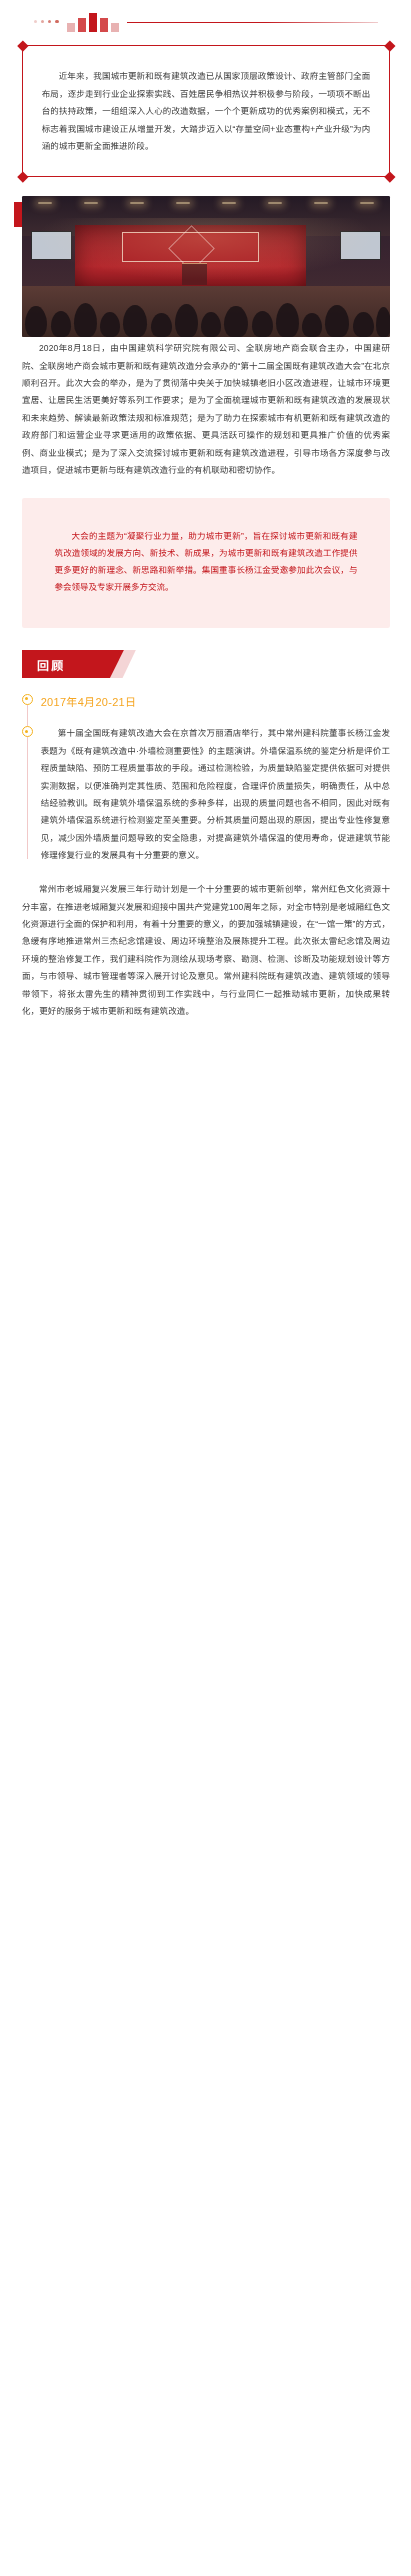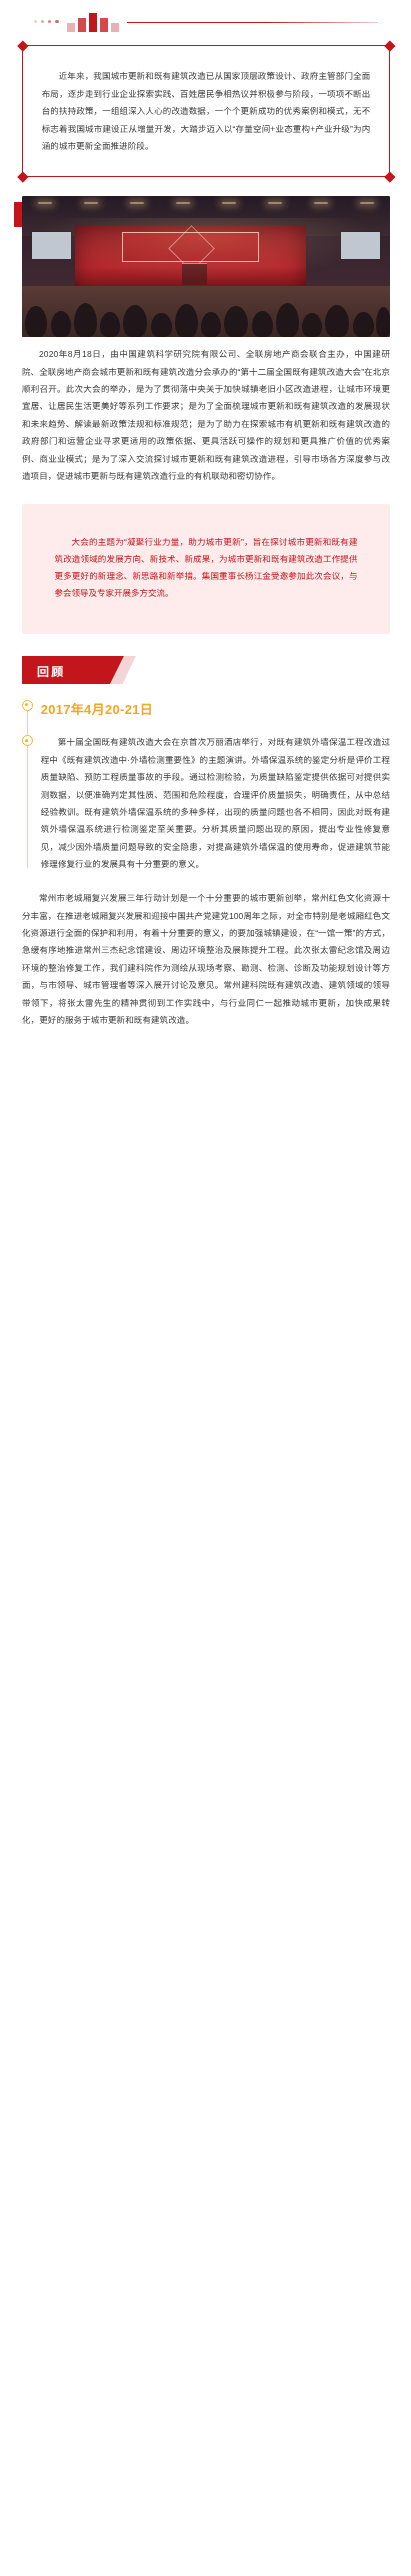--- a/index.html
+++ b/index.html
@@ -251,22 +251,22 @@
     border: 1.6px solid #f5b21f;
     background: #ffffff;
   }
   .tl-item .marker:after {
     content:"";
     position:absolute; left:2.2px; top:2.2px;
     width:3.3px; height:3.3px; border-radius:50%;
     background:#f5b21f;
   }
   .tl-date {
-    font-size: 13px;
-    font-weight: bold;
+    font-size: 11px;
+    font-weight: normal;
     color: #f5a623;
     margin: 0 0 5.5px 0;
     letter-spacing: 0.3px;
   }
   .tl-item p.body { text-indent: 2em; }
 
   
   .tail {
     margin: 10px 22px 0 22px;
   }
@@ -337,21 +337,21 @@
         <i style="left:230px;width:21px; height:26px;"></i>
         <i style="left:254px;width:23px; height:34px;"></i>
         <i style="left:280px;width:20px; height:24px;"></i>
         <i style="left:303px;width:24px; height:32px;"></i>
         <i style="left:331px;width:21px; height:25px;"></i>
         <i style="left:354px;width:15.4px; height:30px;"></i>
       </div>
     </div>
   </div>
 
-  <div class="tail" style="margin-top:9px;">
+  <div class="tail" style="margin-top:3px;">
     <p class="body">2020年8月18日，由中国建筑科学研究院有限公司、全联房地产商会联合主办，中国建研院、全联房地产商会城市更新和既有建筑改造分会承办的“第十二届全国既有建筑改造大会”在北京顺利召开。此次大会的举办，是为了贯彻落中央关于加快城镇老旧小区改造进程，让城市环境更宜居、让居民生活更美好等系列工作要求；是为了全面梳理城市更新和既有建筑改造的发展现状和未来趋势、解读最新政策法规和标准规范；是为了助力在探索城市有机更新和既有建筑改造的政府部门和运营企业寻求更适用的政策依据、更具活跃可操作的规划和更具推广价值的优秀案例、商业业模式；是为了深入交流探讨城市更新和既有建筑改造进程，引导市场各方深度参与改造项目，促进城市更新与既有建筑改造行业的有机联动和密切协作。</p>
   </div>
 
   <div class="quote-box">
     <p>大会的主题为“凝聚行业力量，助力城市更新”，旨在探讨城市更新和既有建筑改造领域的发展方向、新技术、新成果，为城市更新和既有建筑改造工作提供更多更好的新理念、新思路和新举措。集国重事长杨江金受邀参加此次会议，与参会领导及专家开展多方交流。</p>
   </div>
 
   <div class="sec-head">
     <div class="bg2"></div>
     <div class="bg"></div>
@@ -360,21 +360,21 @@
 
   <div class="timeline">
 
     <div class="tl-item">
       <span class="marker"></span>
       <p class="tl-date">2017年4月20-21日</p>
     </div>
 
     <div class="tl-item">
       <span class="marker"></span>
-      <p class="body">第十届全国既有建筑改造大会在京首次万丽酒店举行，对既有建筑外墙保温工程改造过程中《既有建筑改造中·外墙检测重要性》的主题演讲。外墙保温系统的鉴定分析是评价工程质量缺陷、预防工程质量事故的手段。通过检测检验，为质量缺陷鉴定提供依据可对提供实测数据，以便准确判定其性质、范围和危险程度，合理评价质量损失，明确责任，从中总结经验教训。既有建筑外墙保温系统的多种多样，出现的质量问题也各不相同，因此对既有建筑外墙保温系统进行检测鉴定至关重要。分析其质量问题出现的原因，提出专业性修复意见，减少因外墙质量问题导致的安全隐患，对提高建筑外墙保温的使用寿命，促进建筑节能修理修复行业的发展具有十分重要的意义。</p>
+      <p class="body">第十届全国既有建筑改造大会在京首次万丽酒店举行，其中常州建科院董事长杨江金发表题为《既有建筑改造中·外墙检测重要性》的主题演讲。外墙保温系统的鉴定分析是评价工程质量缺陷、预防工程质量事故的手段。通过检测检验，为质量缺陷鉴定提供依据可对提供实测数据，以便准确判定其性质、范围和危险程度，合理评价质量损失，明确责任，从中总结经验教训。既有建筑外墙保温系统的多种多样，出现的质量问题也各不相同，因此对既有建筑外墙保温系统进行检测鉴定至关重要。分析其质量问题出现的原因，提出专业性修复意见，减少因外墙质量问题导致的安全隐患，对提高建筑外墙保温的使用寿命，促进建筑节能修理修复行业的发展具有十分重要的意义。</p>
     </div>
 
   </div>
 
   <div class="tail">
     <p class="body">常州市老城厢复兴发展三年行动计划是一个十分重要的城市更新创举，常州红色文化资源十分丰富，在推进老城厢复兴发展和迎接中国共产党建党100周年之际，对全市特别是老城厢红色文化资源进行全面的保护和利用，有着十分重要的意义，的要加强城镇建设，在“一馆一策”的方式，急缓有序地推进常州三杰纪念馆建设、周边环境整治及展陈提升工程。此次张太雷纪念馆及周边环境的整治修复工作，我们建科院作为测绘从现场考察、勘测、检测、诊断及功能规划设计等方面，与市领导、城市管理者等深入展开讨论及意见。常州建科院既有建筑改造、建筑领域的领导带领下，将张太雷先生的精神贯彻到工作实践中，与行业同仁一起推动城市更新，加快成果转化，更好的服务于城市更新和既有建筑改造。</p>
   </div>
 
 </div>
 

